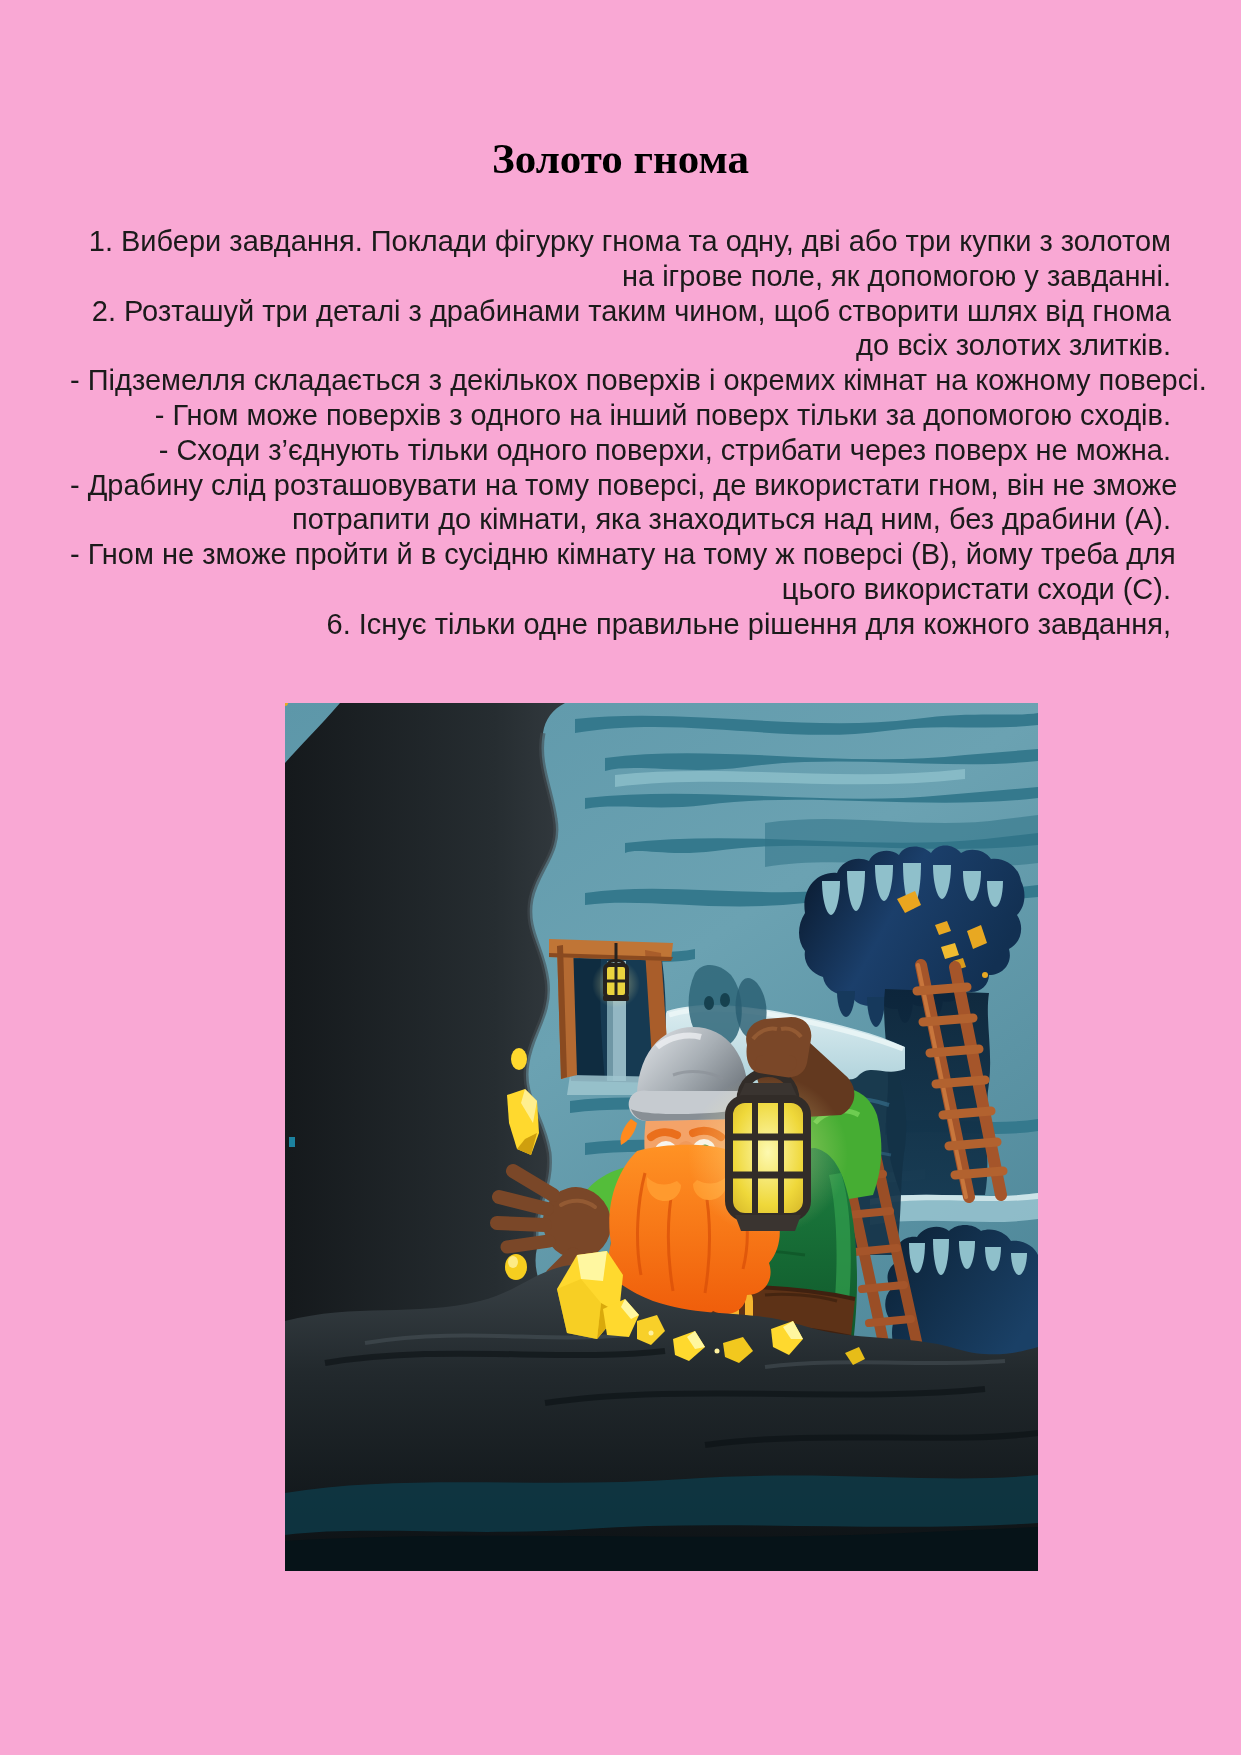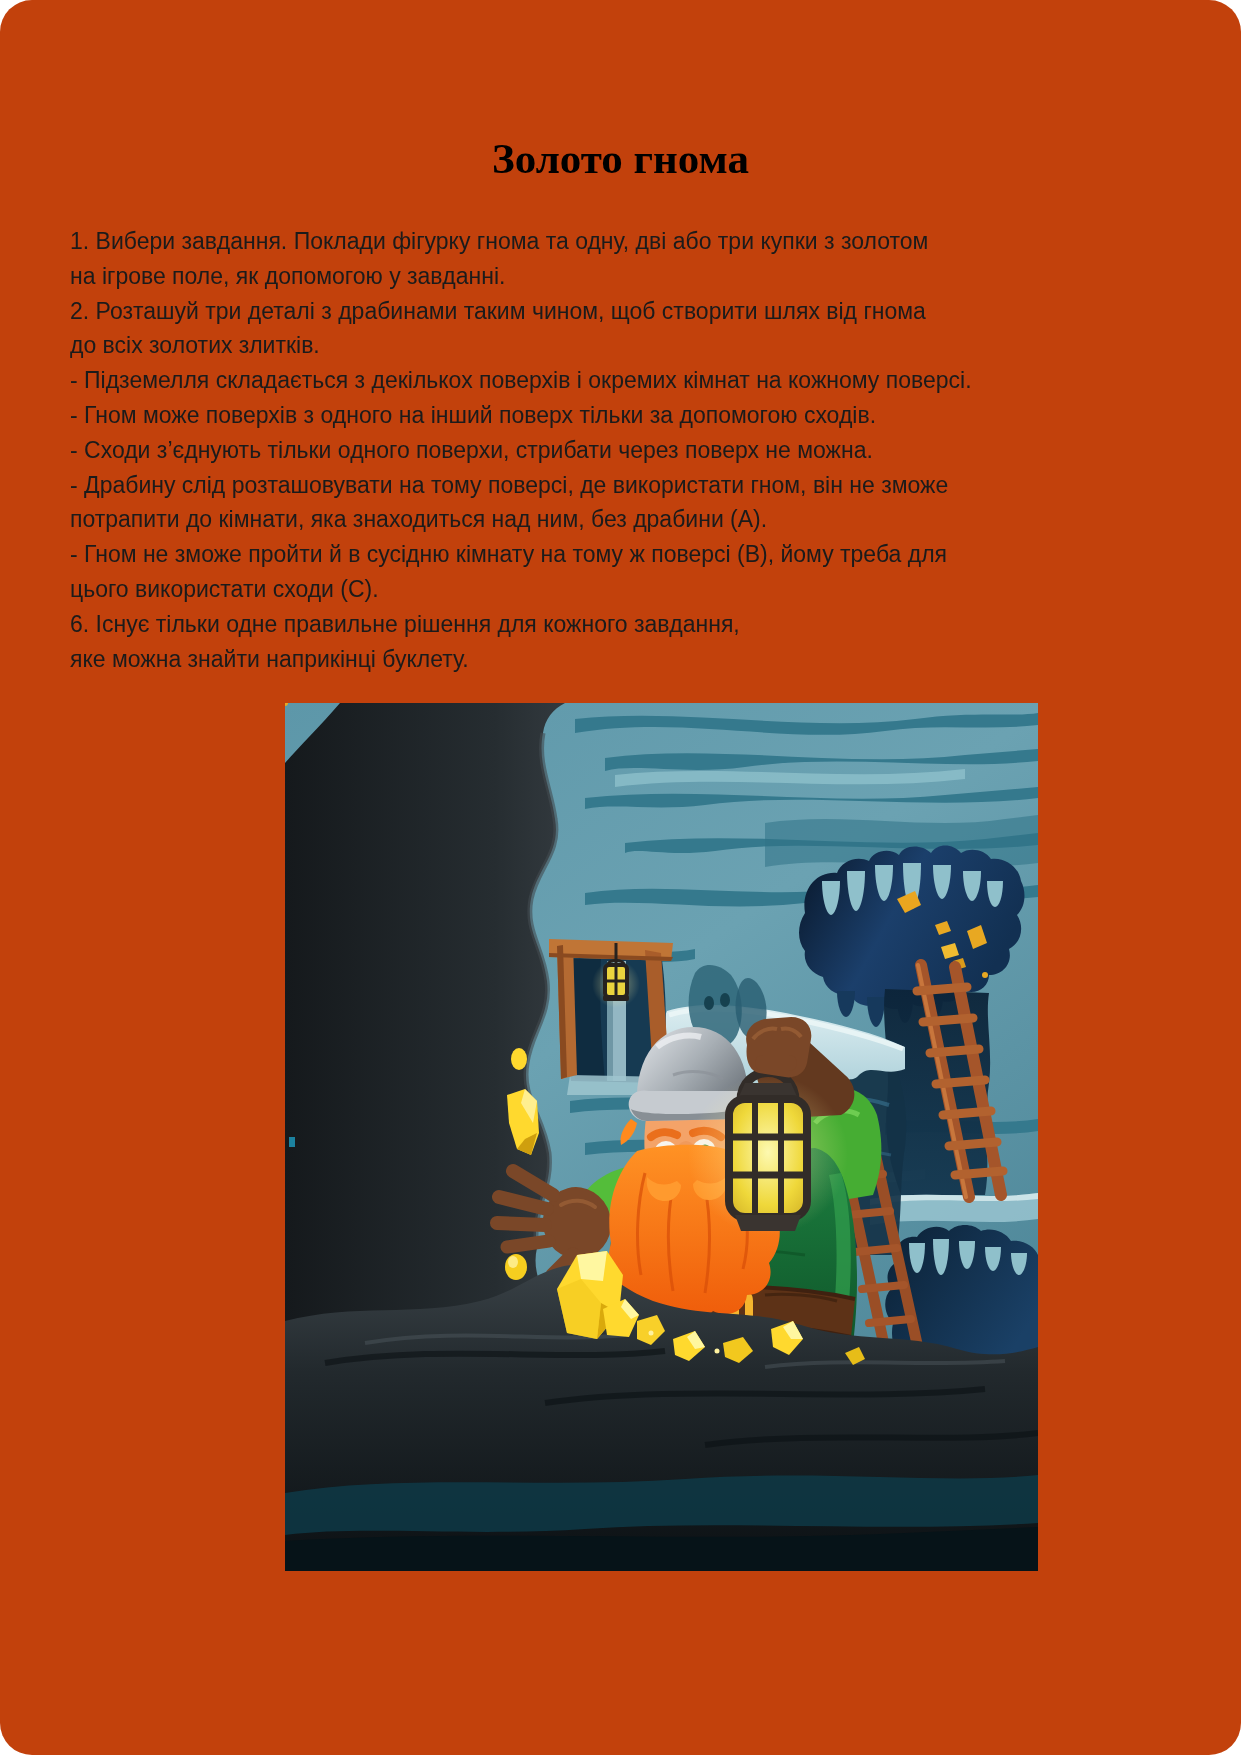--- a/index.html
+++ b/index.html
@@ -1,21 +1,21 @@
 <!DOCTYPE html>
 <html><head>
 <meta charset="utf-8">
 <style>
   html,body{margin:0;padding:0;background:#ffffff;}
-  .page{position:relative;width:1241px;height:1755px;background:#c2410c;margin:0 auto;overflow:hidden;
-        font-family:"Liberation Sans",sans-serif;color:#1c1c1c;border-radius:32px;}
+  .page{position:relative;width:1241px;height:1755px;background:#f9a8d4;margin:0 auto;overflow:hidden;
+        font-family:"Liberation Sans",sans-serif;color:#1c1c1c;}
   .title{position:absolute;top:104px;left:0;width:100%;text-align:center;
          font-family:"Liberation Serif",serif;font-weight:bold;font-size:43px;line-height:52px;color:#000;}
-  .instructions{position:absolute;top:224px;left:70px;width:1101px;text-align:left;
-                font-size:23px;line-height:34.8px;color:#1b1b1b;}
+  .instructions{position:absolute;top:224px;left:70px;width:1101px;text-align:right;
+                font-size:29px;line-height:34.8px;color:#1b1b1b;}
   .instructions div{white-space:nowrap;}
   .illustration{position:absolute;left:285px;top:703px;width:753px;height:868px;}
   svg{display:block;}
 </style>
 </head>
 <body>
 
 <div class="page">
 
   <h1 class="title">Золото гнома</h1>
@@ -26,21 +26,20 @@
     <div>2. Розташуй три деталі з драбинами таким чином, щоб створити шлях від гнома</div>
     <div>до всіх золотих злитків.</div>
     <div>- Підземелля складається з декількох поверхів і окремих кімнат на кожному поверсі.</div>
     <div>- Гном може поверхів з одного на інший поверх тільки за допомогою сходів.</div>
     <div>- Сходи з’єднують тільки одного поверхи, стрибати через поверх не можна.</div>
     <div>- Драбину слід розташовувати на тому поверсі, де використати гном, він не зможе</div>
     <div>потрапити до кімнати, яка знаходиться над ним, без драбини (А).</div>
     <div>- Гном не зможе пройти й в сусідню кімнату на тому ж поверсі (В), йому треба для</div>
     <div>цього використати сходи (С).</div>
     <div>6. Існує тільки одне правильне рішення для кожного завдання,</div>
-    <div>яке можна знайти наприкінці буклету.</div>
   </div>
 
   <div class="illustration">
   <svg width="753" height="868" viewBox="0 0 753 868" role="img" aria-label="Гном-шахтар із ліхтарем у печері: золоті самородки, дерев’яні драбини та вхід у шахту">
     <defs>
       <linearGradient id="bgGrad" x1="0" y1="0" x2="0.6" y2="1">
         <stop offset="0" stop-color="#5d97a9"></stop>
         <stop offset="0.45" stop-color="#6ba2b2"></stop>
         <stop offset="1" stop-color="#4c8597"></stop>
       </linearGradient>

